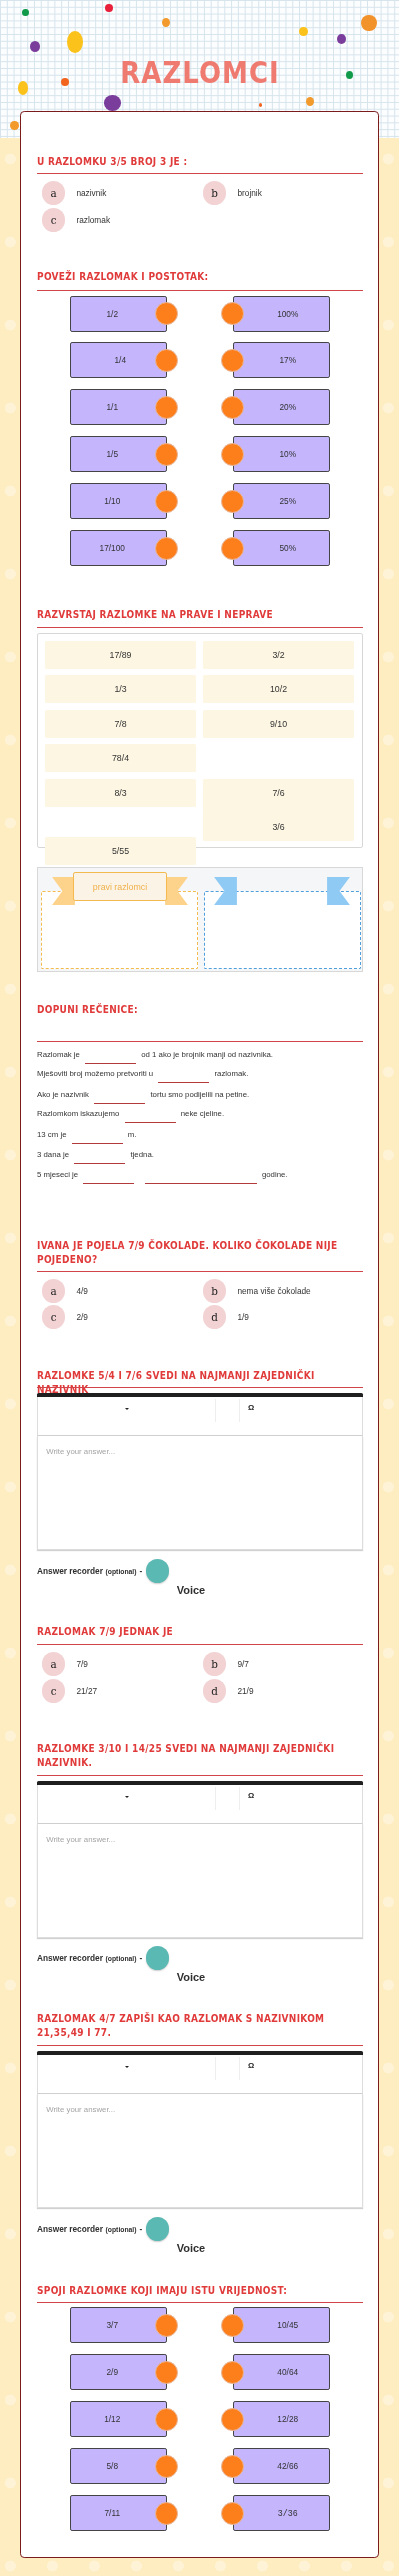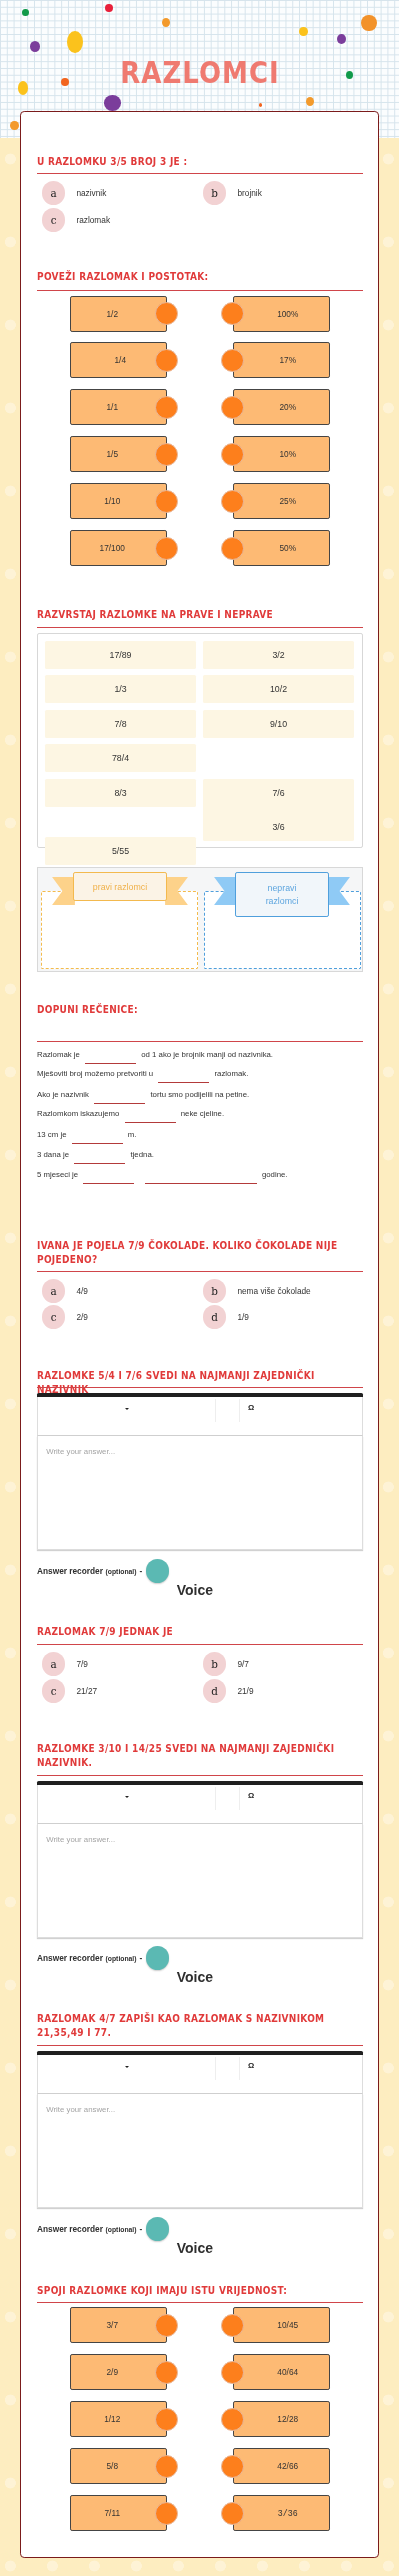--- a/index.html
+++ b/index.html
@@ -50,21 +50,21 @@
     position: absolute; display: flex; align-items: center; height: 24px;
   }
   .opt-letter {
     width: 23.4px; height: 23.4px; border-radius: 50%; background: #f2d2d3;
     display: flex; align-items: center; justify-content: center;
     font-family: "DejaVu Serif", serif; font-size: 10.4px; color: #222;
   }
   .opt-text { margin-left: 11px; font-size: 8.3px; color: #333; }
   .match-box {
     position: absolute; width: 97px; height: 36px; border: 0.5px solid #444;
-    border-radius: 2.1px; background: #fdba74;
+    border-radius: 2.1px; background: #c4b5fd;
     display: flex; align-items: center; justify-content: center;
     font-size: 8.3px; color: #333;
   }
   .match-box.left { left: 70px; padding-right: 12.5px; }
   .match-box.right { left: 233px; padding-left: 12.5px; }
   .match-dot {
     position: absolute; width: 23px; height: 23px; border-radius: 50%;
     background: #fd7f1c; border: 0.5px solid #e8b79a;
   }
   .sort-container {
@@ -123,21 +123,21 @@
   .recorder {
     position: absolute; left: 37px; height: 24px; display: flex; align-items: center;
     font-weight: bold; font-size: 8.3px; color: #2f2f2f;
   }
   .recorder .opt { font-size: 6.8px; margin-left: 2.6px; }
   .recorder .dash { margin-left: 3.1px; }
   .voice-btn {
     width: 23.4px; height: 23.4px; border-radius: 50%; background: #5bb9b3; margin-left: 3.6px;
     box-shadow: 0 1px 1.6px rgba(0,0,0,0.2);
   }
-  .recorder .voice-label { margin-left: 7.3px; font-size: 14px; position: relative; top: -1px; margin-top: 39px; }
+  .recorder .voice-label { margin-left: 7.3px; font-size: 11px; position: relative; top: -1px; margin-top: 39px; }
 </style>
 </head>
 <body>
 
 <div class="grid-header"></div>
 <div class="pattern-bg"></div>
 
 <div class="splat" style="left:22.4px;top:8.8px;width:6.8px;height:7.3px;background:#119a4a;"></div>
 <div class="splat" style="left:105px;top:4.2px;width:7.8px;height:8.3px;background:#e8203a;"></div>
 <div class="splat" style="left:162px;top:17.7px;width:8.3px;height:9.4px;background:#f39a2c;"></div>
@@ -231,21 +231,20 @@
   <svg class="ribbon-tail" style="left:127px;top:9.4px;" viewBox="0 0 44 54">
       <polygon points="0,0 44,0 24,27 44,54 0,54" fill="#fdd28a"></polygon>
     </svg>
   <div class="ribbon-label pravi">pravi razlomci</div>
   <svg class="ribbon-tail" style="left:176px;top:9.4px;" viewBox="0 0 44 54">
       <polygon points="0,0 44,0 44,54 0,54 20,27" fill="#8fcaf5"></polygon>
     </svg>
   <svg class="ribbon-tail" style="left:289px;top:9.4px;" viewBox="0 0 44 54">
       <polygon points="0,0 44,0 24,27 44,54 0,54" fill="#8fcaf5"></polygon>
     </svg>
-  <div class="ribbon-label nepravi">nepravi razlomci</div>
 </div>
 
 <div class="q-title" style="top:1003px;">Dopuni rečenice:</div>
 <div class="q-line" style="top:1041px;"></div>
 
 <div class="sentence" style="top:1047px;">
   <span>Razlomak je</span>
   <span class="blank"></span>
   <span>od 1 ako je brojnik manji od nazivnika.</span>
 </div>

